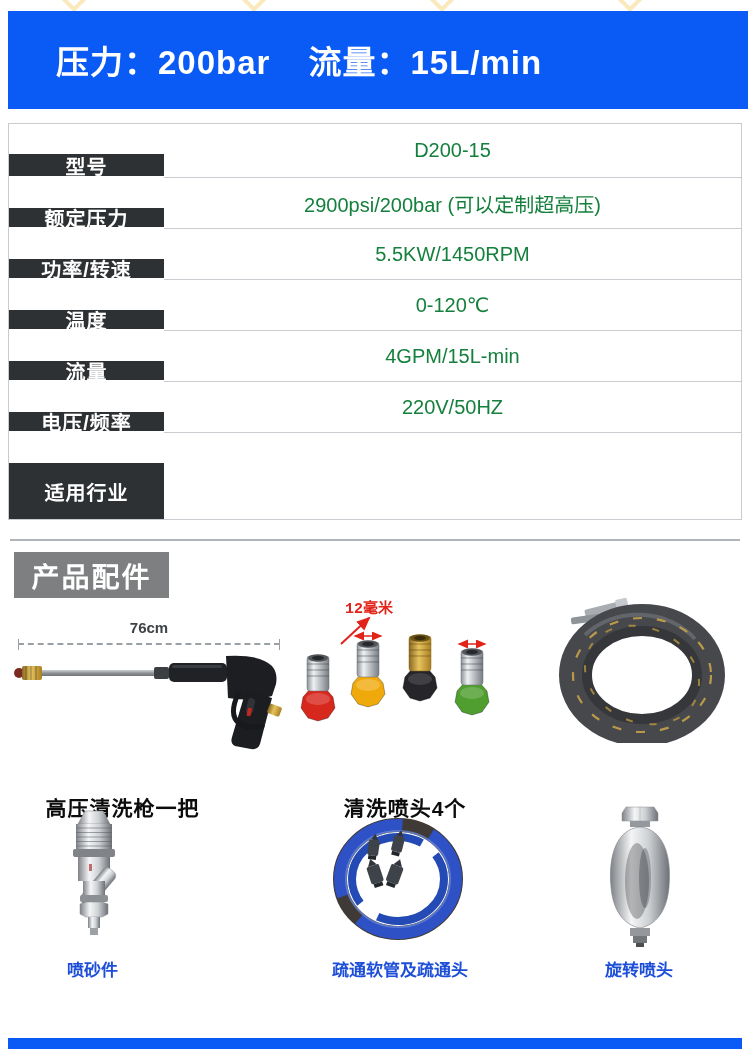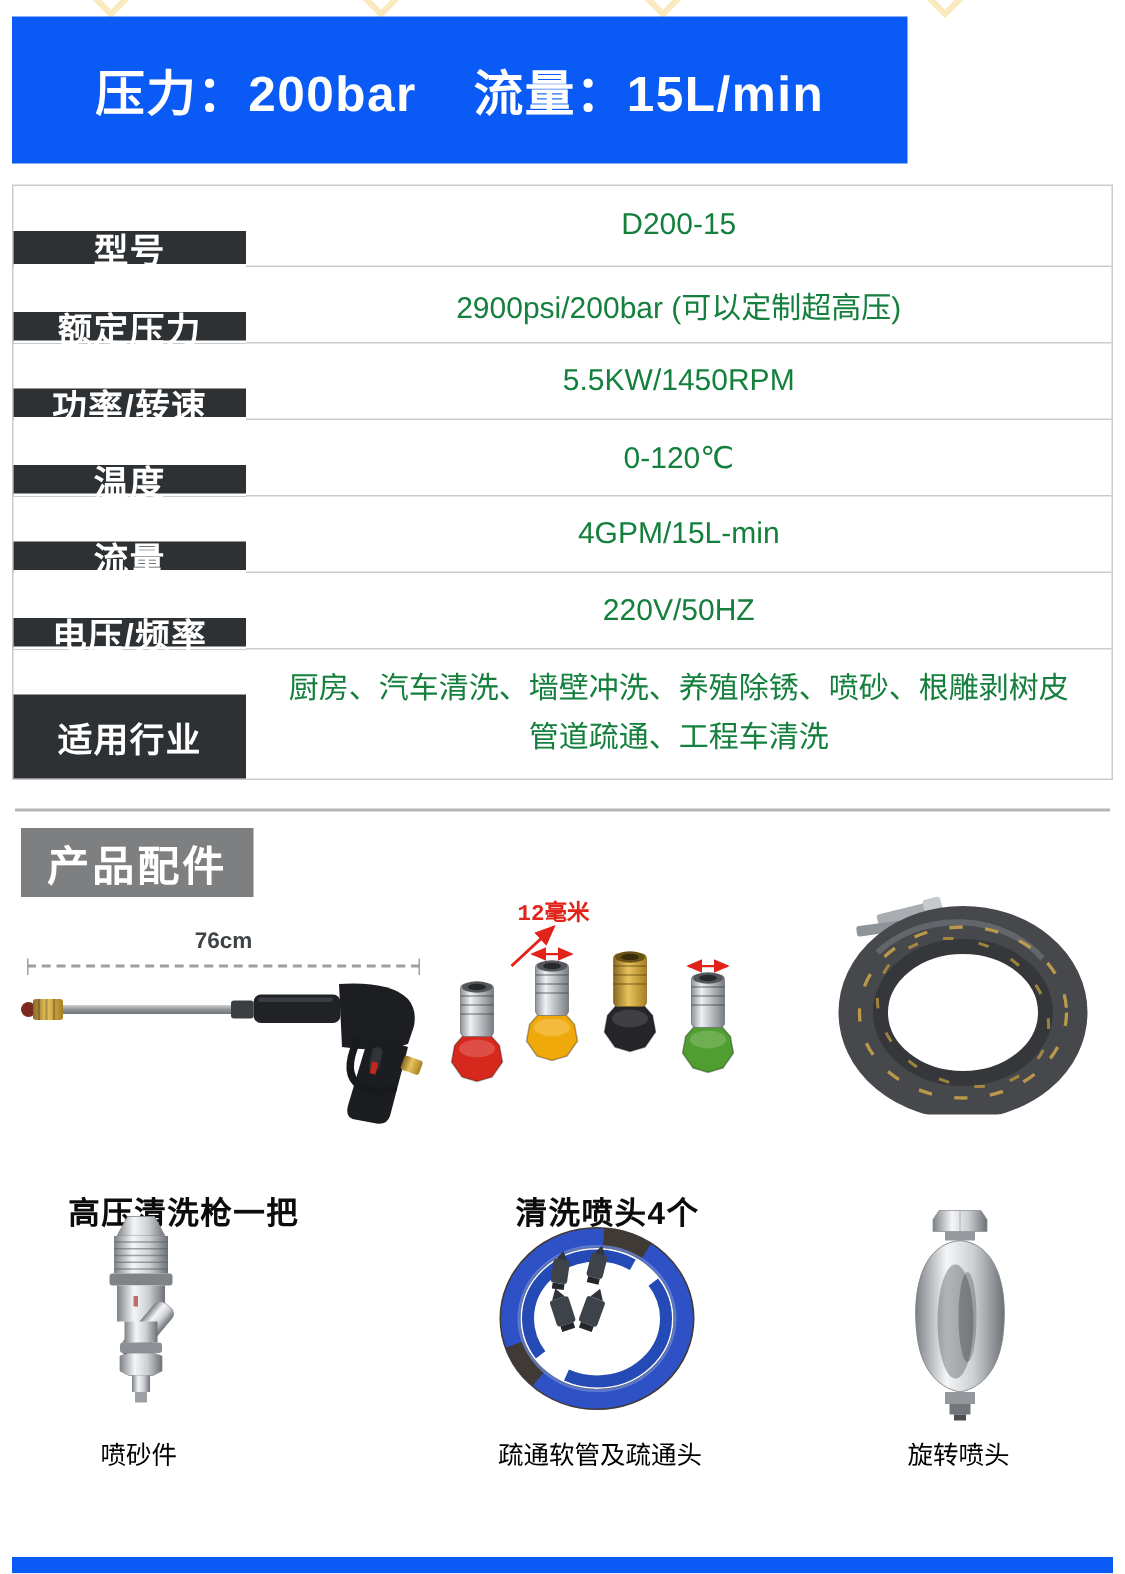--- a/index.html
+++ b/index.html
@@ -8,47 +8,47 @@
   }
   *{margin:0;padding:0;box-sizing:border-box;}
   body{background:#fff;font-family:"Liberation Sans","DejaVu Sans",sans-serif;}
   .page{position:relative;width:750px;height:1049px;background:#fff;overflow:hidden;}
 
   
   .wm{position:absolute;opacity:.35;pointer-events:none;}
   .wm-diamond{width:20px;height:20px;border:4px solid var(--watermark-yellow,#f0c040);transform:rotate(45deg);top:-12px;}
 
   
-  .banner{position:absolute;left:8px;top:11px;width:597px;height:98px;
-    background:var(--primary-blue,#0a5af5);display:flex;align-items:center;justify-content:center;gap:38px;}
+  .banner{position:absolute;left:8px;top:11px;width:740px;height:98px;
+    background:var(--primary-blue,#0a5af5);display:flex;align-items:center;justify-content:flex-start;gap:38px;padding-left:48px;}
   .banner span{color:#fff;font-size:33px;font-weight:700;letter-spacing:1px;}
 
   
   .spec{position:absolute;left:8px;top:123px;width:734px;border:1px solid var(--border-gray,#c9cbd0);background:#fff;}
   .spec-row{display:flex;}
-  .spec-row .lbl{width:155px;background:var(--label-dark,#2e3134);color:#fff;font-size:23px;font-weight:700;
+  .spec-row .lbl{width:155px;background:var(--label-dark,#2e3134);color:#fff;font-size:20px;font-weight:700;
     letter-spacing:1px;display:flex;align-items:center;justify-content:center;border-bottom:2px solid #fff;margin-top:30px;}
   .spec-row .val{flex:1;display:flex;align-items:center;justify-content:center;font-size:20px;color:#15803d;
     border-bottom:1px solid var(--border-gray,#c9cbd0);text-align:center;}
   .spec-row:nth-child(1){height:54px;} .spec-row:nth-child(2),.spec-row:nth-child(3),
   .spec-row:nth-child(4),.spec-row:nth-child(5),.spec-row:nth-child(6){height:51px;}
   .spec-row:nth-child(7){height:86px;}
   .spec-row:last-child .lbl,.spec-row:last-child .val{border-bottom:none;}
   .val-multi{flex-direction:column;justify-content:center;line-height:33px;}
 
   .divider{position:absolute;left:10px;top:539px;width:730px;height:2px;background:#b2b5b8;}
 
   .section-badge{position:absolute;left:14px;top:552px;width:155px;height:46px;background:var(--section-gray,#7d7f81);
     display:flex;align-items:center;justify-content:center;}
   .section-badge span{color:#fff;font-size:28px;font-weight:700;letter-spacing:2px;}
 
   .fig{position:absolute;font-family:Liberation Mono, monospace;}
   .cap1{position:absolute;text-align:center;font-size:21px;font-weight:700;color:#0c0c0c;letter-spacing:1px;margin-top:45px;}
-  .cap2{position:absolute;text-align:center;font-size:17px;color:#000000;
-    font-family:"Liberation Serif","DejaVu Serif",serif;}
+  .cap2{position:absolute;text-align:center;font-size:17px;color:#1d4ed8;
+    font-family:"Liberation Serif","DejaVu Serif",serif;font-weight:bold;}
 
   
   .measure{position:absolute;left:18px;top:643px;width:262px;border-top:2px dashed #9aa0a4;}
   .measure::before,.measure::after{content:"";position:absolute;top:-6px;width:1px;height:11px;background:#9aa0a4;}
   .measure::before{left:0;} .measure::after{right:0;}
   .measure-label{position:absolute;left:18px;top:619px;width:262px;text-align:center;
     font-size:15px;font-weight:600;color:#3f4346;}
 
   .size-label{position:absolute;left:52px;top:0;color:var(--accent-red,#e2231a);font-size:15px;font-weight:700;}
   .bottom-bar{position:absolute;left:8px;top:1038px;width:734px;height:11px;background:var(--primary-blue,#0a5af5);}
@@ -127,24 +127,20 @@
     <div class="spec-row">
       <div class="lbl">流量</div>
       <div class="val">4GPM/15L-min</div>
     </div>
     <div class="spec-row">
       <div class="lbl">电压/频率</div>
       <div class="val">220V/50HZ</div>
     </div>
     <div class="spec-row">
       <div class="lbl">适用行业</div>
-      <div class="val val-multi">
-        <div>厨房、汽车清洗、墙壁冲洗、养殖除锈、喷砂、根雕剥树皮</div>
-        <div>管道疏通、工程车清洗</div>
-      </div>
     </div>
   </div>
 
   <div class="divider"></div>
 
   <div class="section-badge">
     <span>产品配件</span>
   </div>
 
   <div class="measure-label">76cm</div>

